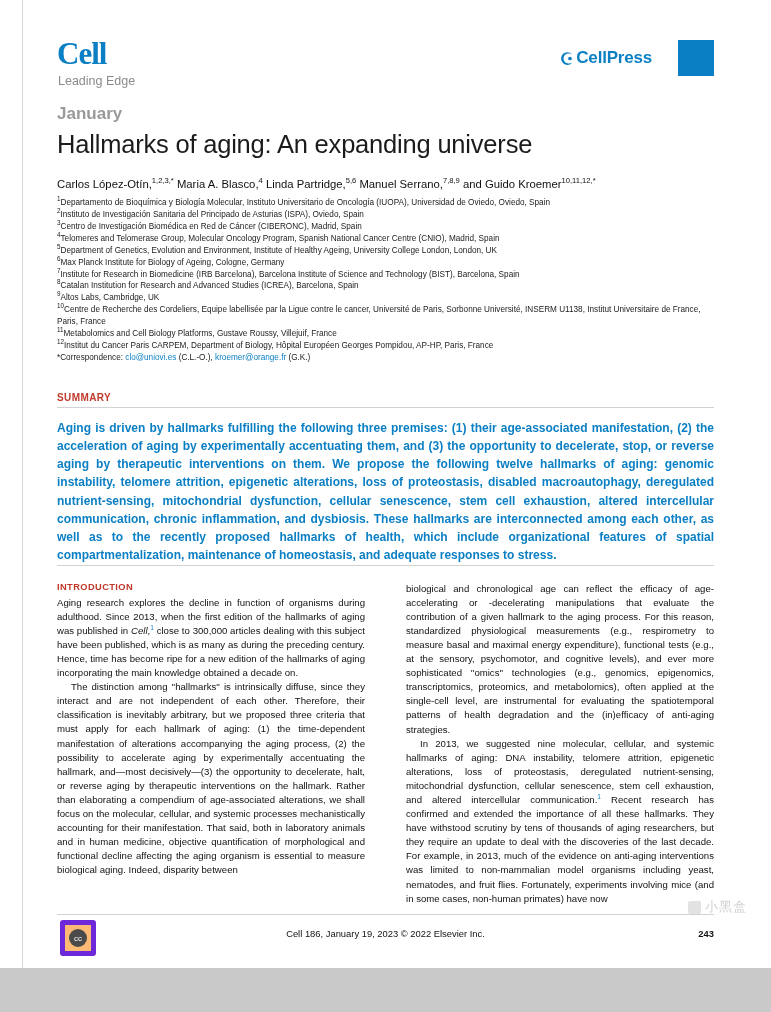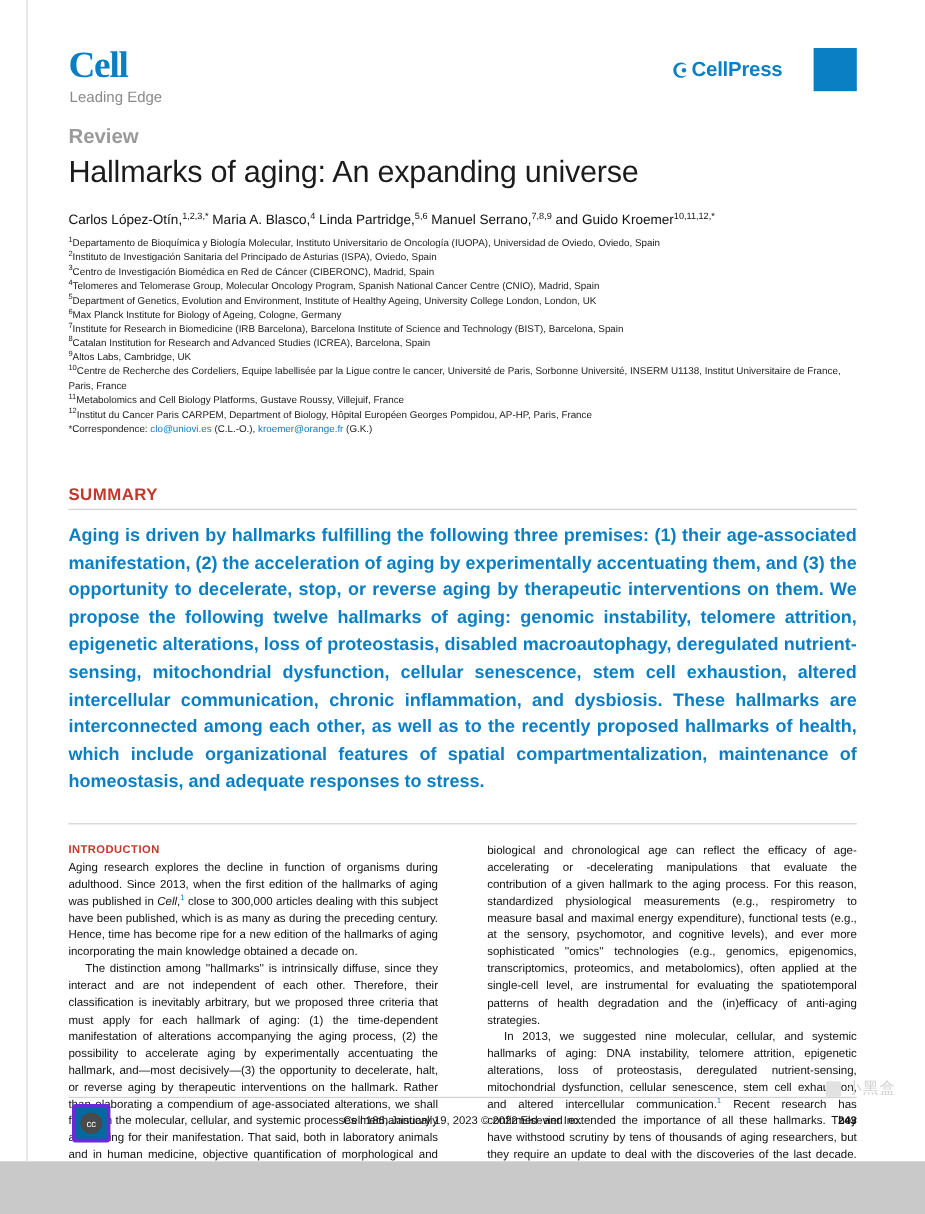--- a/index.html
+++ b/index.html
@@ -127,39 +127,38 @@
     color: #0b7fc4;
     text-decoration: none;
   }
   .doi {
     font-size: 8.2px;
     margin-top: 1px;
   }
 
   
   .sec-head {
-    font-size: 14px;
+    font-size: 10px;
     font-weight: bold;
     color: #c0392b;
     letter-spacing: 0.4px;
-    margin-top: 40px;
+    margin-top: 28px;
     margin-bottom: 4px;
   }
   .rule {
     height: 1px;
     background: #d2d2d2;
     margin-bottom: 11px;
   }
   .summary {
-    font-size: 15px;
+    font-size: 12px;
     line-height: 1.52;
     color: #0b7fc4;
     font-weight: bold;
     text-align: justify;
-    margin-bottom: 22px;
   }
 
   
   .cols {
     display: flex;
     gap: 41px;
     margin-top: 16px;
   }
   .col {
     width: 316px;
@@ -204,23 +203,23 @@
     top: 0;
     height: 1px;
     background: #d2d2d2;
   }
   .cc-badge {
     position: absolute;
     left: 3px;
     top: 6px;
     width: 26px;
     height: 26px;
-    border: 3px solid #6d28d9;
+    border: 5px solid #6d28d9;
     border-radius: 3px;
-    background: #0369a1;
+    background: #fdba74;
     display: flex;
     align-items: center;
     justify-content: center;
   }
   .cc-badge .cc-inner {
     width: 18px;
     height: 18px;
     border-radius: 50%;
     background: #4a4a4a;
     color: #fff;
@@ -281,21 +280,21 @@
           <svg width="17" height="17" viewBox="0 0 24 24" aria-hidden="true">
             <path d="M3 12c0-5 4-9 9-9 3 0 5 1.5 6.5 3.5-1.5-1-3-1.5-5-1.5-4 0-7 3-7 7s3 7 7 7c2 0 3.5-.5 5-1.5C17 19.5 15 21 12 21c-5 0-9-4-9-9z" fill="#0b7fc4"></path>
             <circle cx="15.5" cy="12" r="2.6" fill="#0b7fc4"></circle>
           </svg>
         </span>
         <span class="cp-text">CellPress</span>
       </div>
       <div class="blue-square"></div>
     </div>
 
-    <div class="article-type">Review</div>
+    <div class="article-type">January</div>
     <h1 class="article-title">Hallmarks of aging: An expanding universe</h1>
 
     <div class="authors">Carlos López-Otín,<sup>1,2,3,*</sup> Maria A. Blasco,<sup>4</sup> Linda Partridge,<sup>5,6</sup> Manuel Serrano,<sup>7,8,9</sup> and Guido Kroemer<sup>10,11,12,*</sup></div>
 
     <div class="affils">
       <div><sup>1</sup>Departamento de Bioquímica y Biología Molecular, Instituto Universitario de Oncología (IUOPA), Universidad de Oviedo, Oviedo, Spain</div>
       <div><sup>2</sup>Instituto de Investigación Sanitaria del Principado de Asturias (ISPA), Oviedo, Spain</div>
       <div><sup>3</sup>Centro de Investigación Biomédica en Red de Cáncer (CIBERONC), Madrid, Spain</div>
       <div><sup>4</sup>Telomeres and Telomerase Group, Molecular Oncology Program, Spanish National Cancer Centre (CNIO), Madrid, Spain</div>
       <div><sup>5</sup>Department of Genetics, Evolution and Environment, Institute of Healthy Ageing, University College London, London, UK</div>

